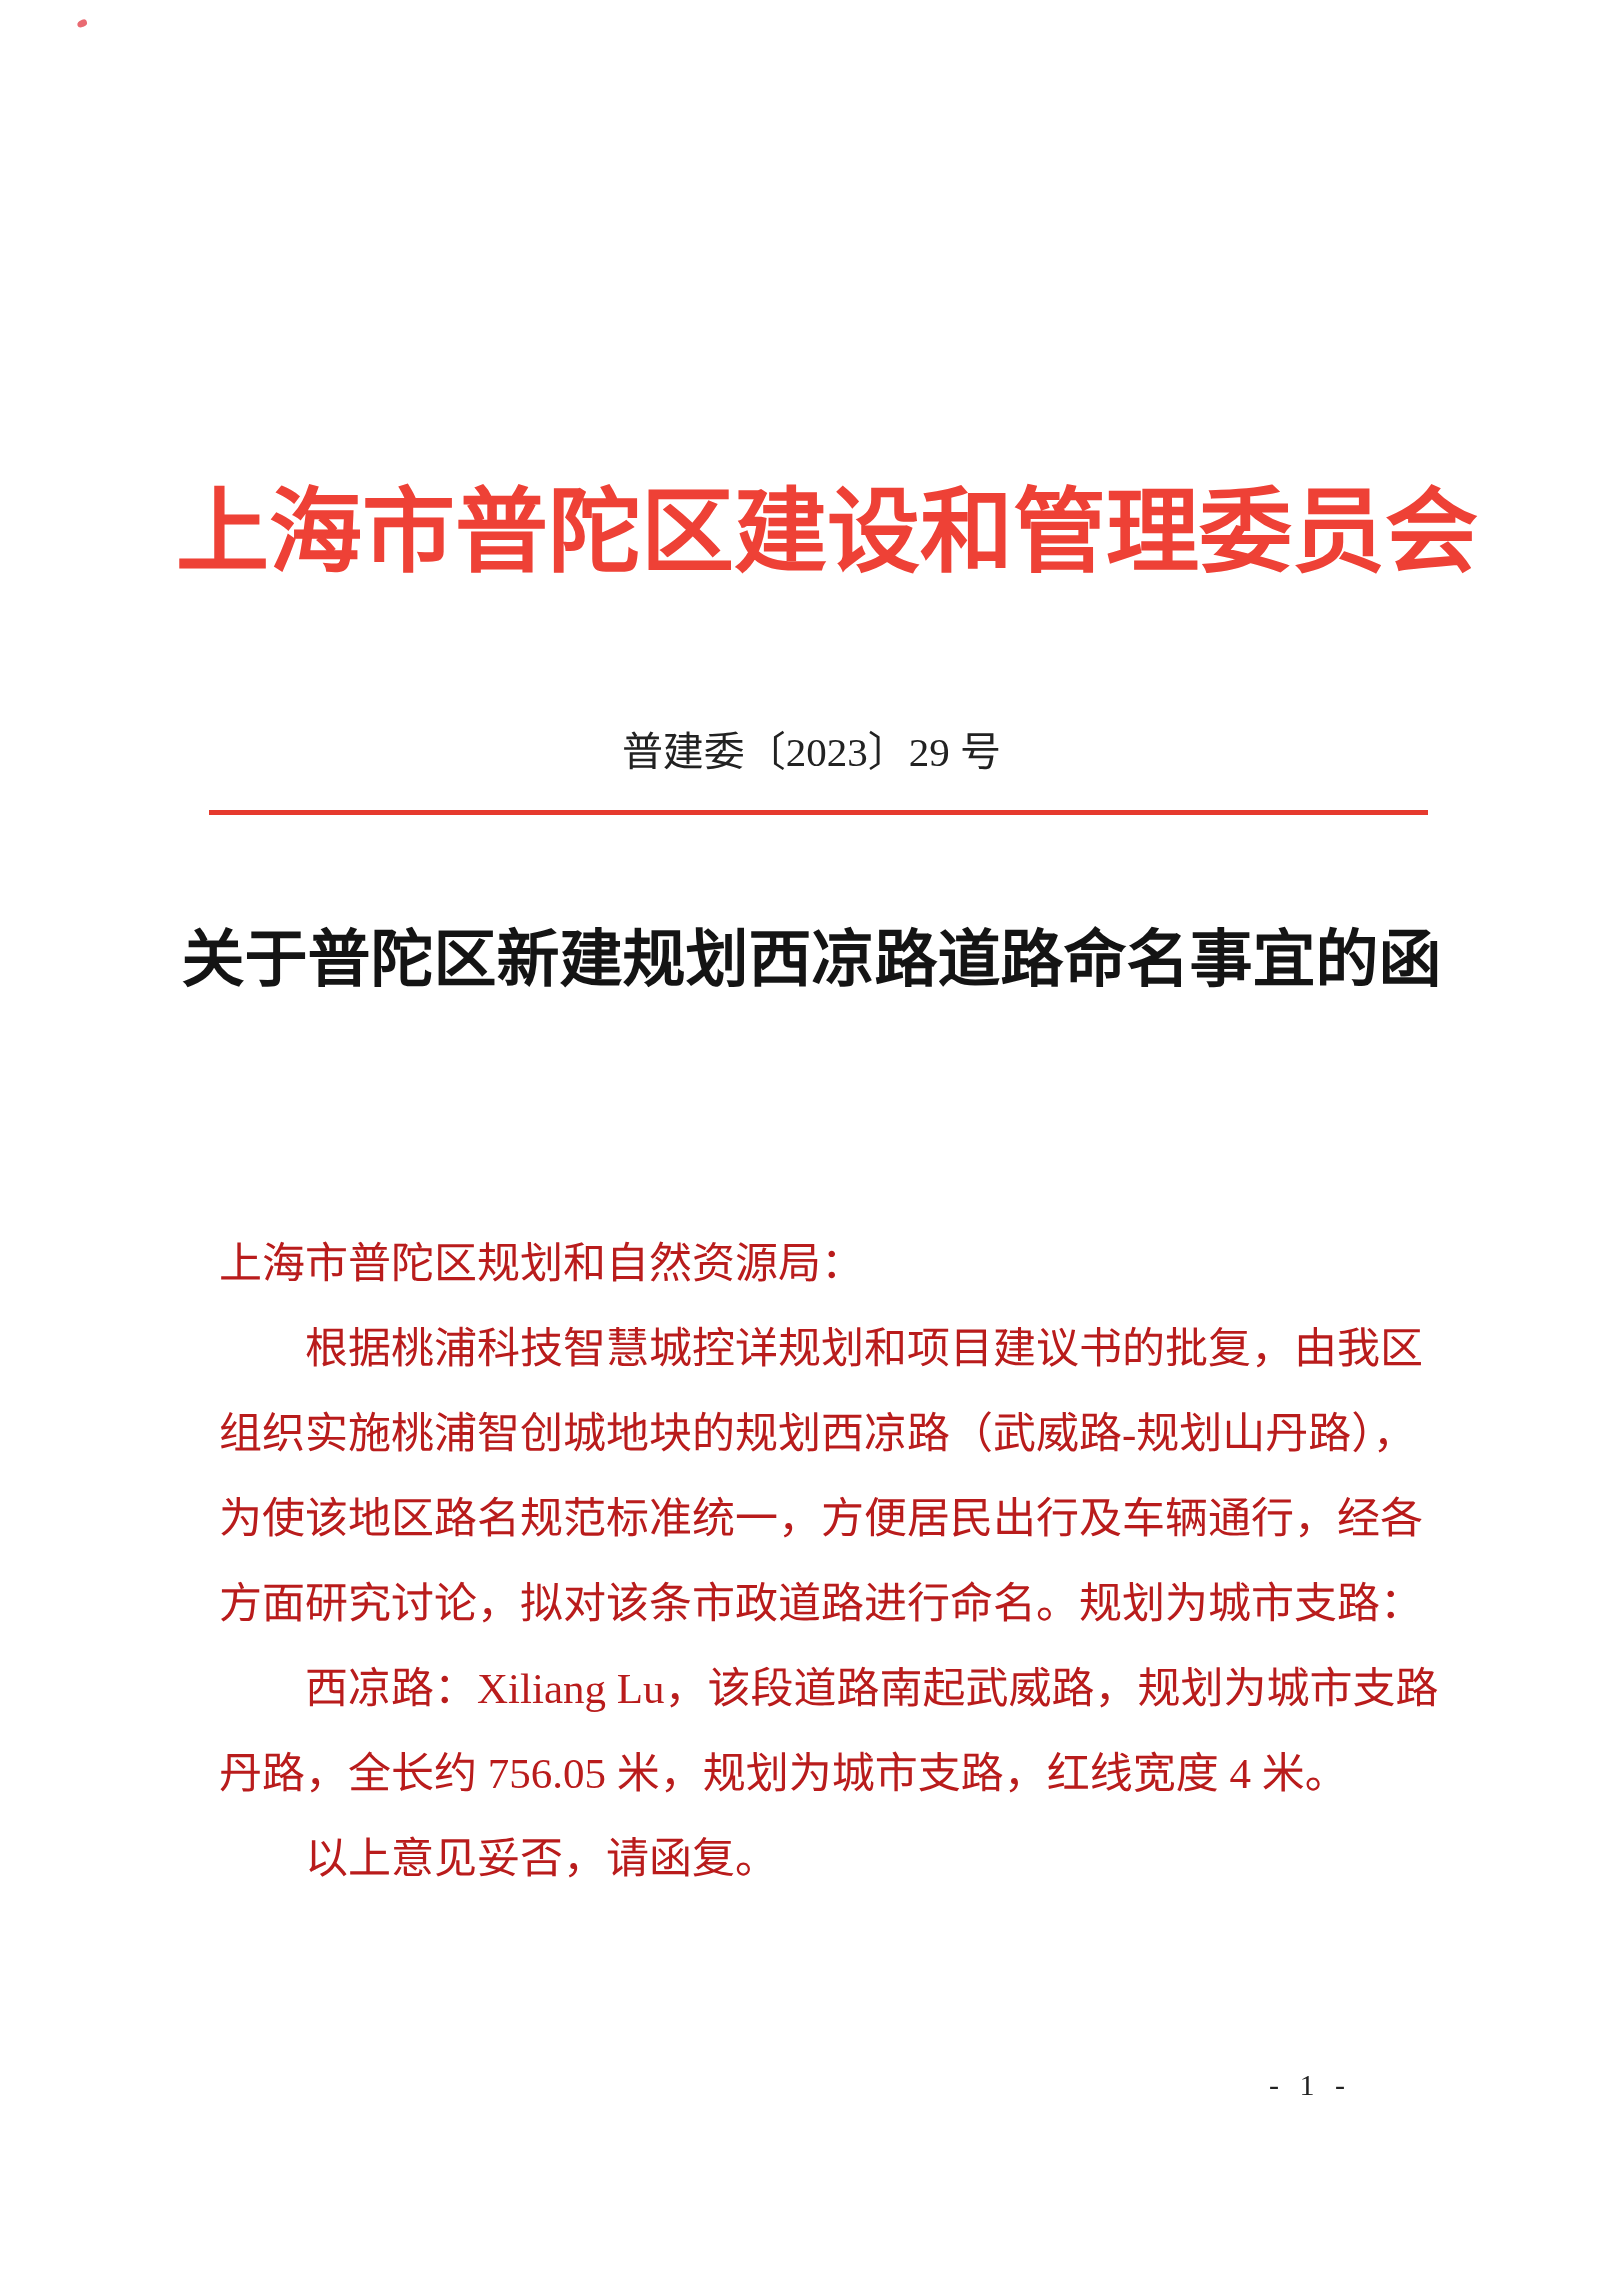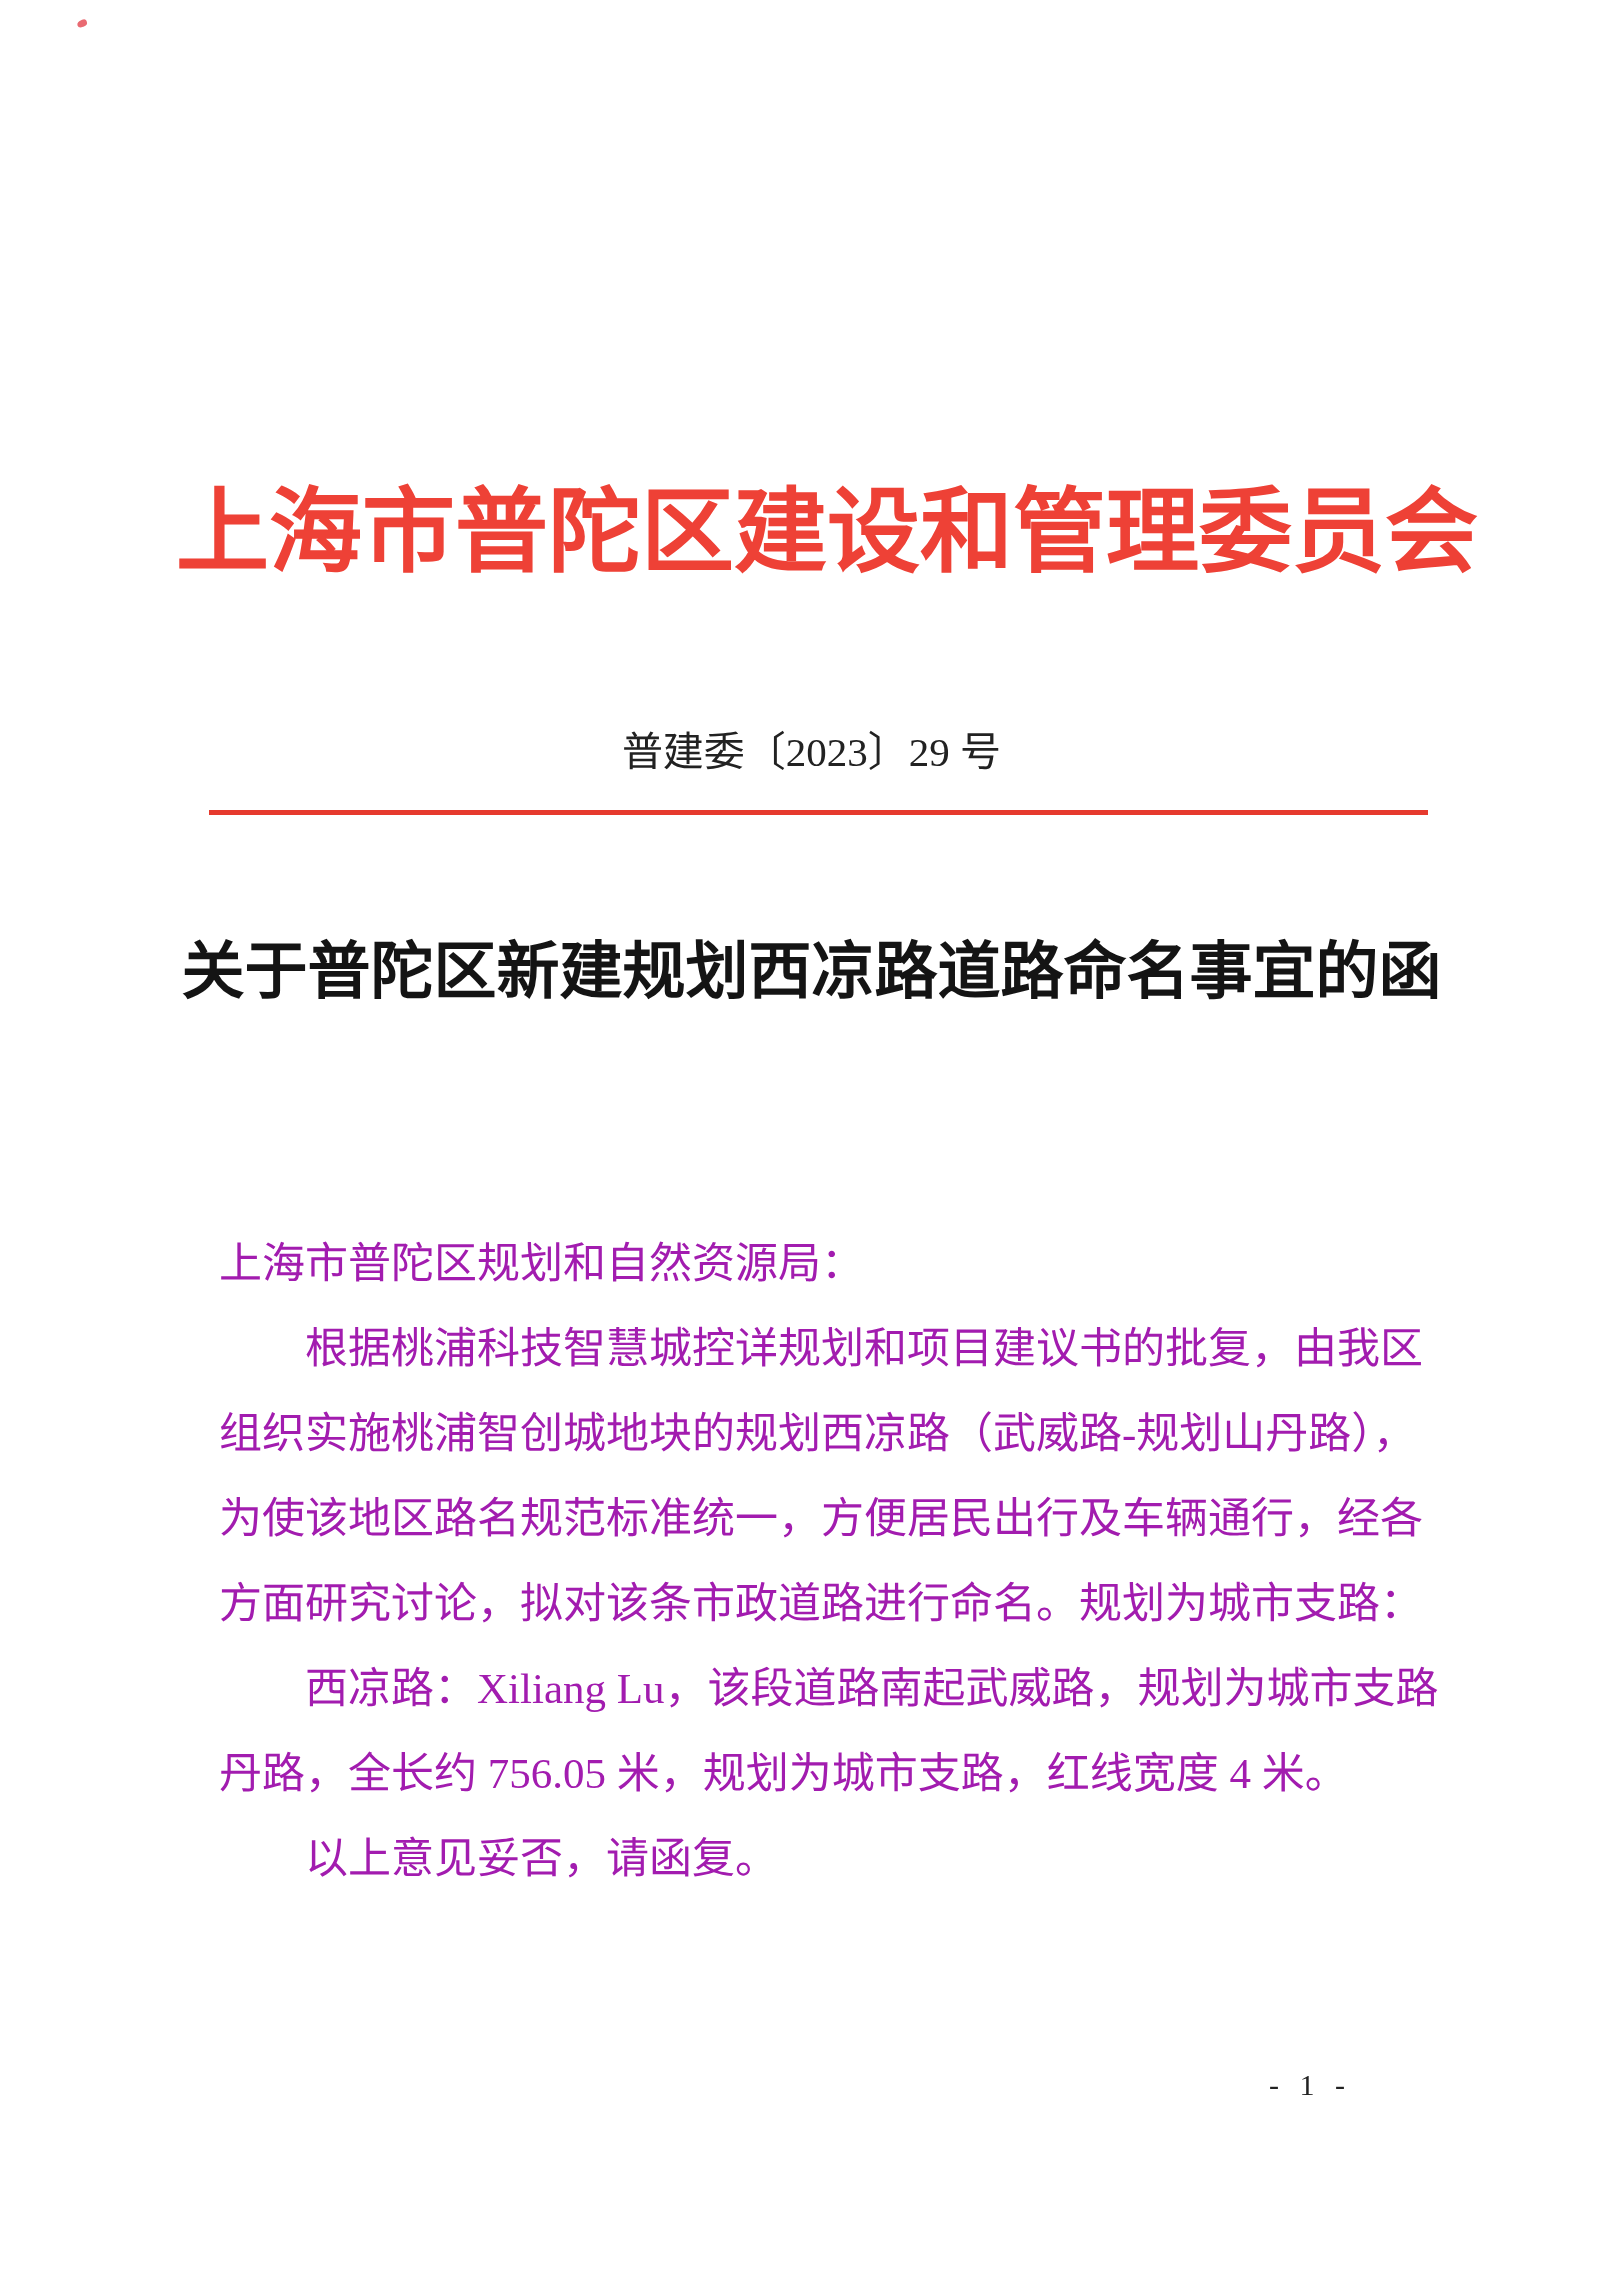--- a/index.html
+++ b/index.html
@@ -57,41 +57,41 @@
     top: 810px;
     width: 1219px;
     height: 4.6px;
     background: #e63a2e;
   }
   .letter-title {
     position: absolute;
     left: 0;
     right: 0;
     top: 918px;
-    margin: 12px;
+    margin: 0;
     text-align: center;
     font-size: 63px;
     line-height: 1.35;
     font-weight: bold;
     color: #141414;
     white-space: nowrap;
   }
   .body-block {
     position: absolute;
     left: 219px;
     top: 1221px;
     width: 1217px;
   }
   .body-line {
     height: 85px;
     line-height: 85px;
     font-size: 43px;
     letter-spacing: 0px;
     white-space: pre;
-    color: #a21caf;
+    color: #b91c1c;
   }
   .indent {
     padding-left: 86px;
   }
   .page-number {
     position: absolute;
     left: 1269px;
     top: 2067px;
     font-size: 30px;
     line-height: 1.2;

